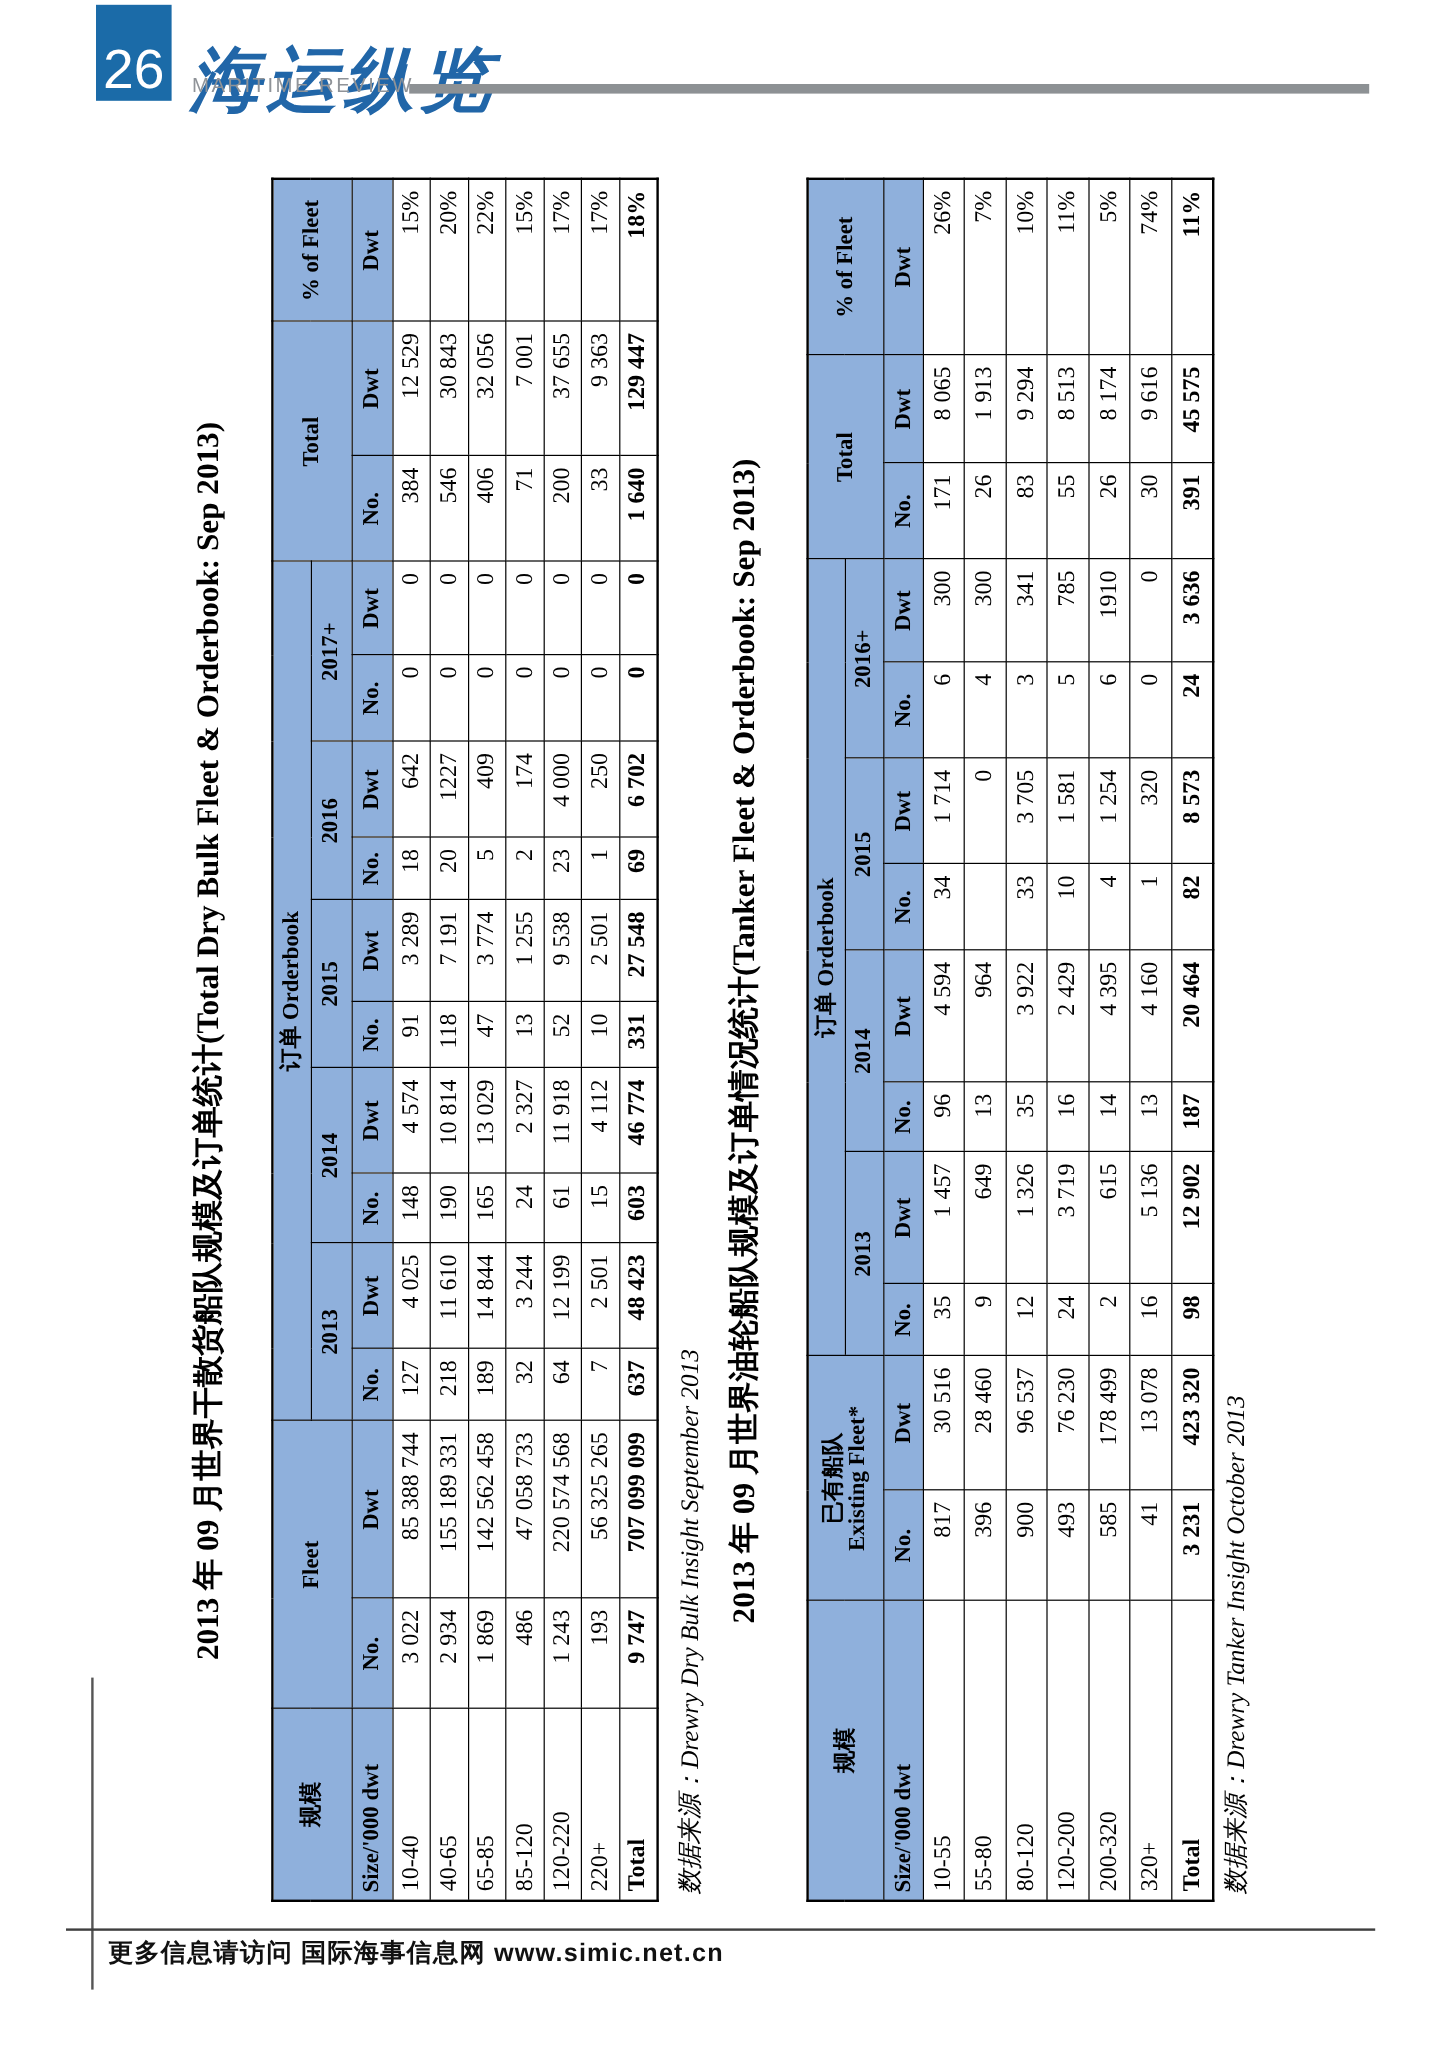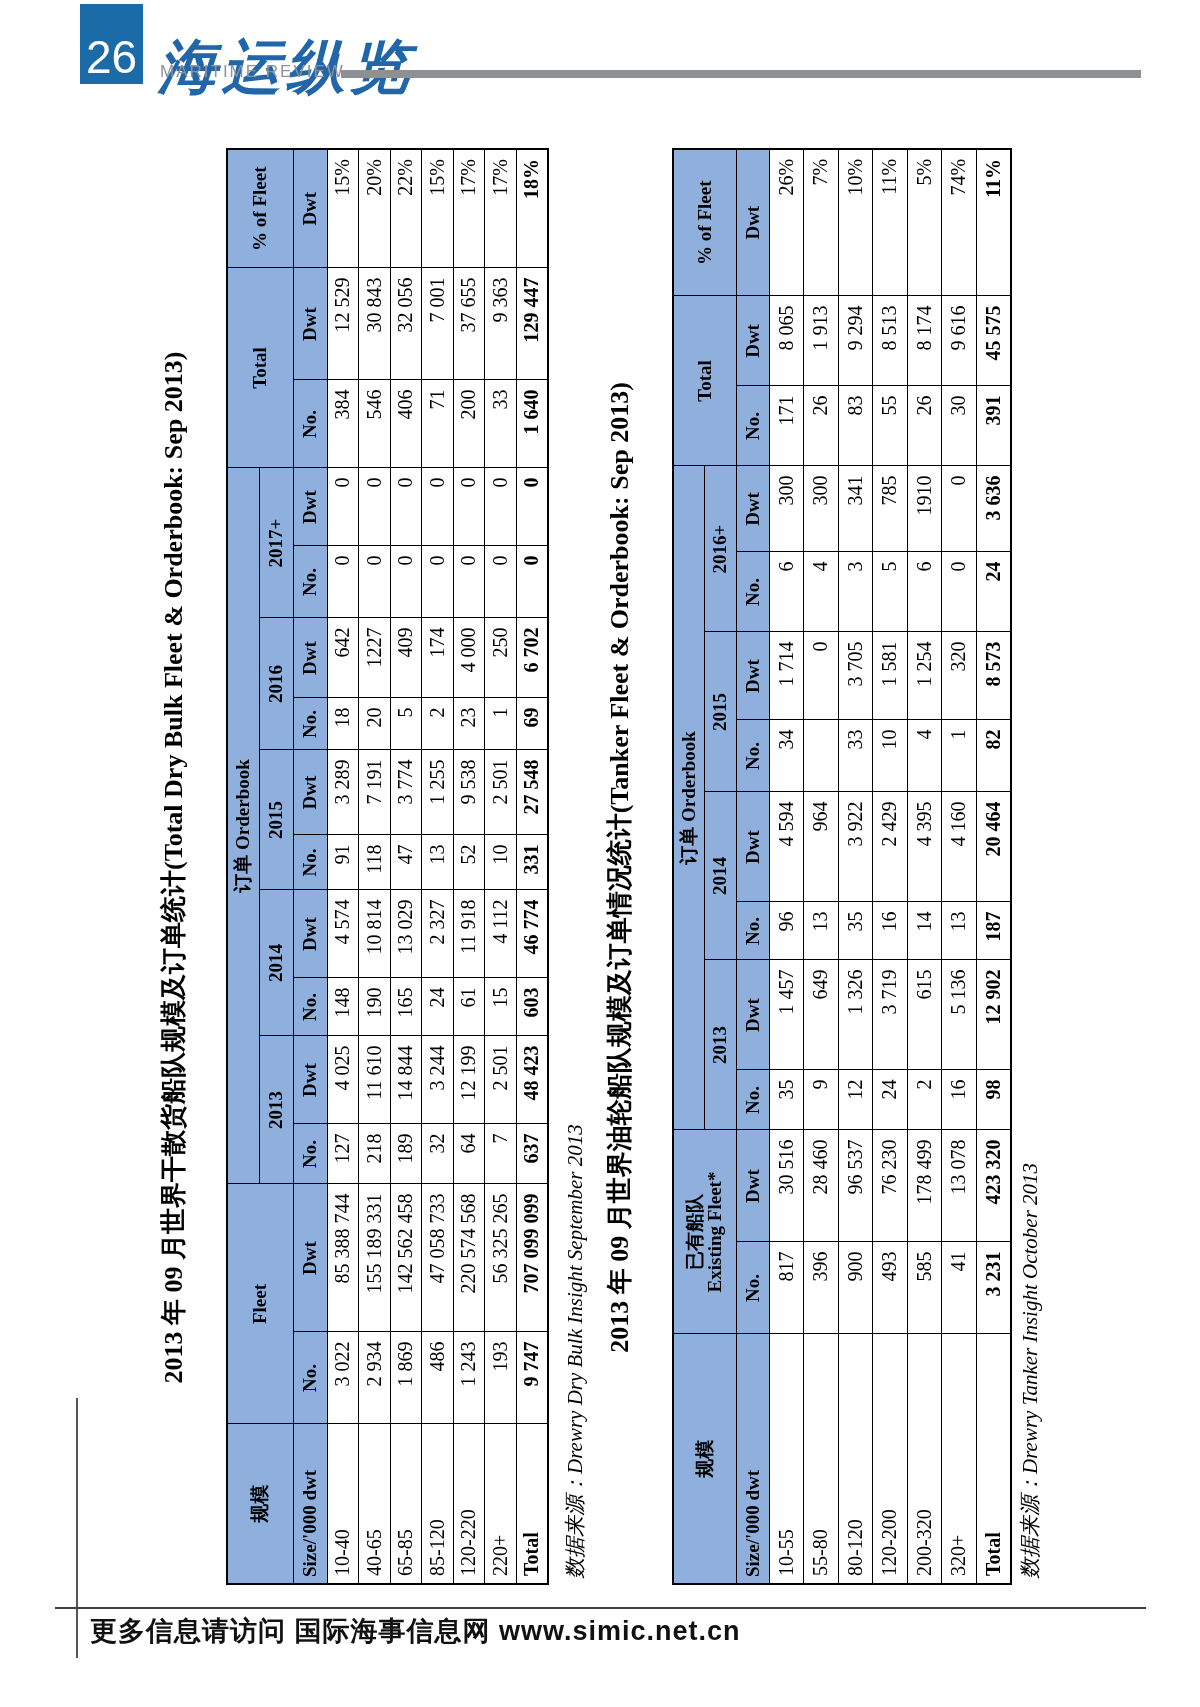--- a/index.html
+++ b/index.html
@@ -51,21 +51,21 @@
   th.size-sub{text-align:left;padding-left:6px;}
   td{font-size:20px;text-align:right;padding-right:9px;}
   td.lbl{text-align:left;padding-right:0;padding-left:7px;}
   tr.bold td{font-weight:bold;}
   
   .footer-rule{position:absolute;left:55px;top:1607px;width:1091px;height:2px;background:#3f3f3f;}
   .left-rule{position:absolute;left:76px;top:1398px;width:2px;height:260px;background:#555;}
   .footer-text{
     position:absolute;left:90px;top:1613px;
     font-family:"Liberation Sans","DejaVu Sans",sans-serif;
-    font-size:27px;font-weight:600;letter-spacing:1px;color:#111;white-space:nowrap;
+    font-size:21px;font-weight:600;letter-spacing:1px;color:#111;white-space:nowrap;
   }
 </style>
 </head>
 <body style="--table-header-blue: #8fb0dc; --badge-blue: #1b6ba8; --brand-blue: #2166a8; --divider-gray: #8d9194;">
 
 <div class="badge">
   <span>26</span>
 </div>
 <div class="brand">海运纵览</div>
 <div class="brand-sub">MARITIME REVIEW</div>

